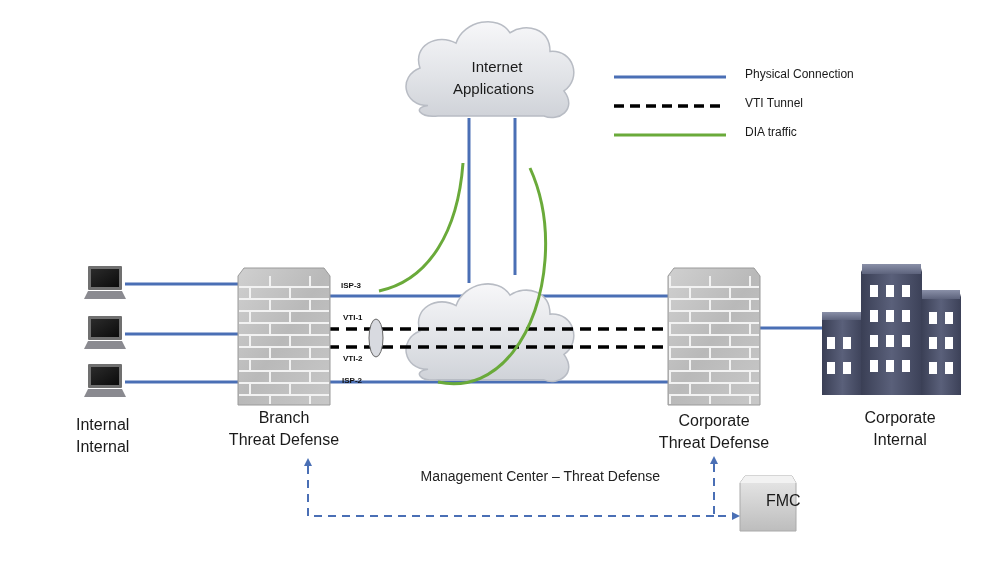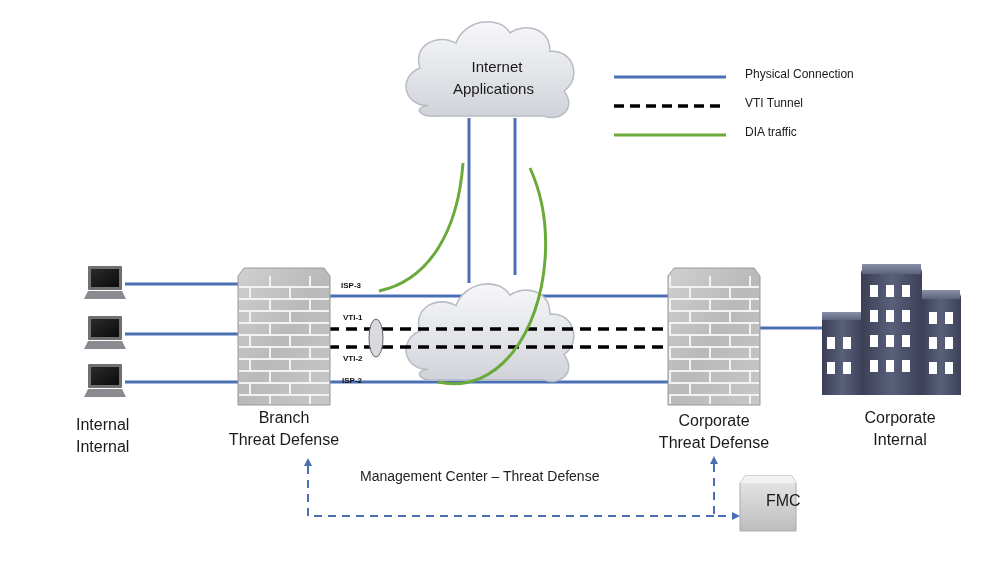--- a/index.html
+++ b/index.html
@@ -3,21 +3,21 @@
   <meta charset="utf-8">
   <style>
     html, body { margin: 0; padding: 0; background: #ffffff; }
     body { width: 999px; height: 562px; position: relative; overflow: hidden;
            font-family: "Liberation Sans", "DejaVu Sans", sans-serif; }
     #diagram { position: absolute; left: 0; top: 0; width: 999px; height: 562px; }
     .lbl { position: absolute; color: #1a1a1a; text-align: center; line-height: 22px; font-size: 16px; }
     .lbl-left { text-align: right; }
     .legend-text { position: absolute; font-size: 12px; color: #1a1a1a; }
     .port-lbl { position: absolute; font-size: 8px; font-weight: bold; color: #111; }
-    .mgmt-lbl { position: absolute; font-size: 14px; color: #222; text-align: left; line-height: 20px; }
+    .mgmt-lbl { position: absolute; font-size: 14px; color: #222; text-align: right; line-height: 20px; }
   </style>
 </head>
 <body>
 
 <svg id="diagram" viewBox="0 0 999 562" xmlns="http://www.w3.org/2000/svg">
   <defs>
     <linearGradient id="cloudGrad" x1="0" y1="0" x2="0" y2="1">
       <stop offset="0" stop-color="#f7f7f9"></stop>
       <stop offset="0.55" stop-color="#e2e4e8"></stop>
       <stop offset="1" stop-color="#cfd2d8"></stop>

